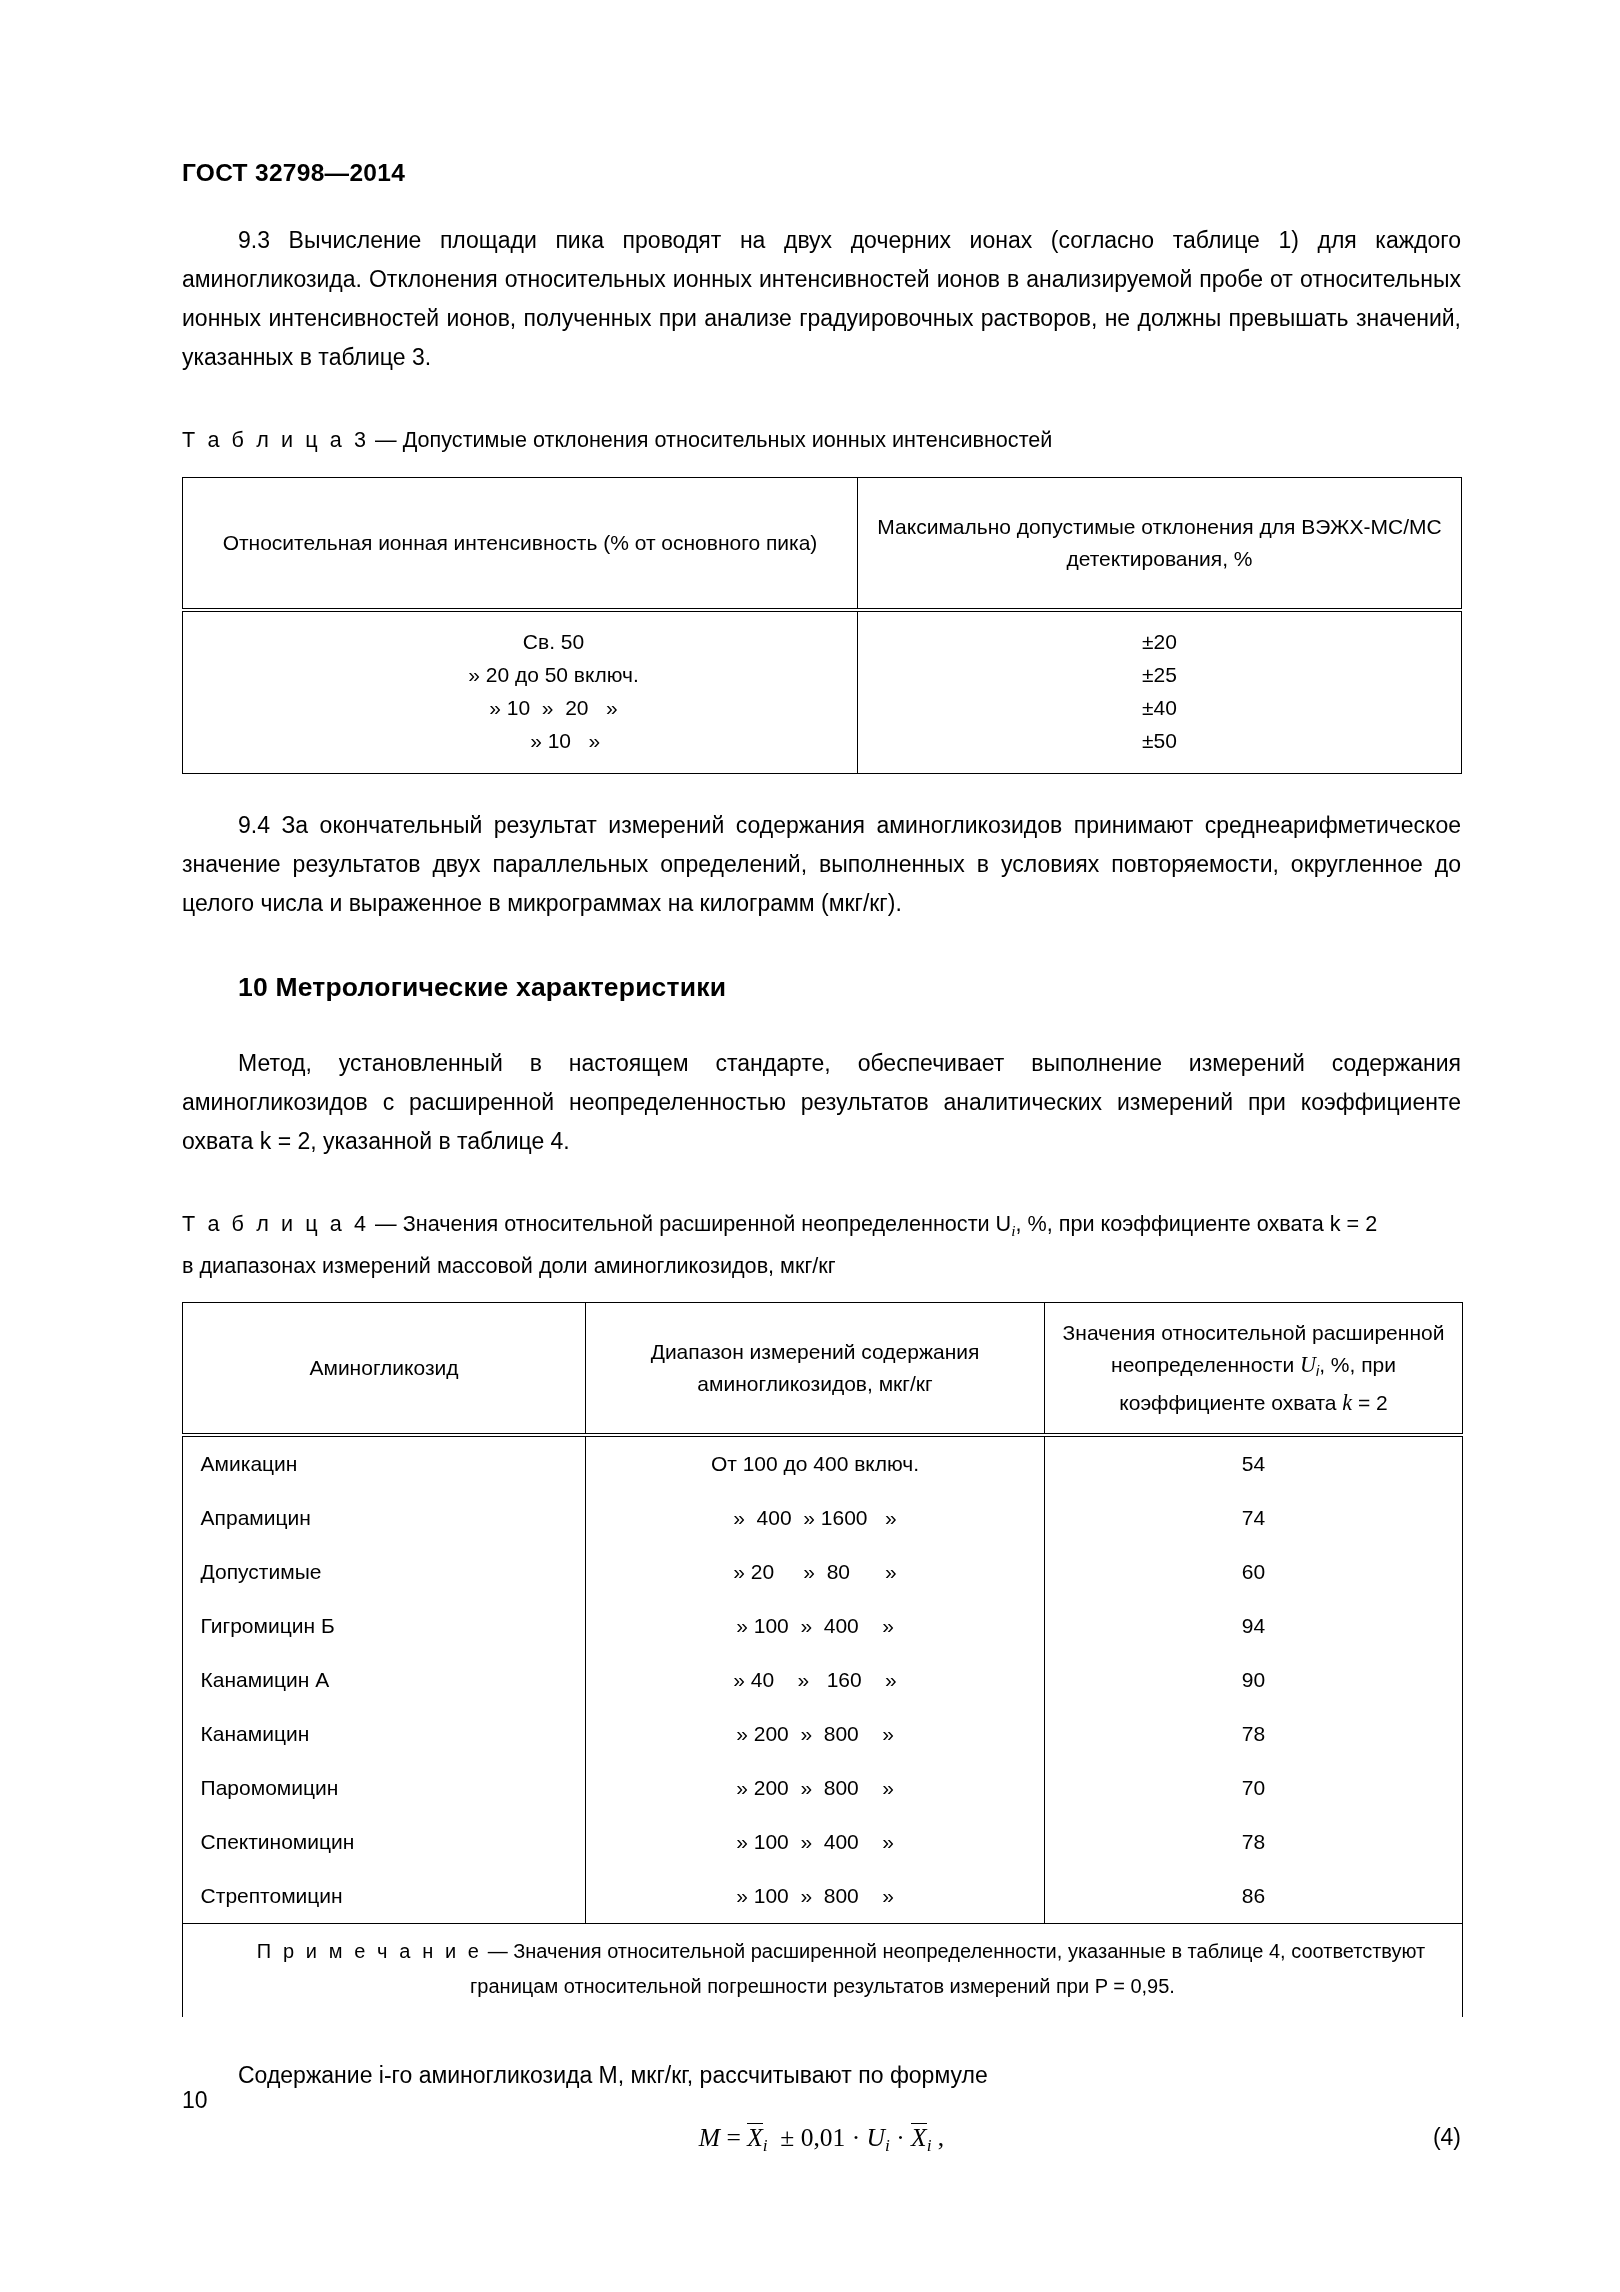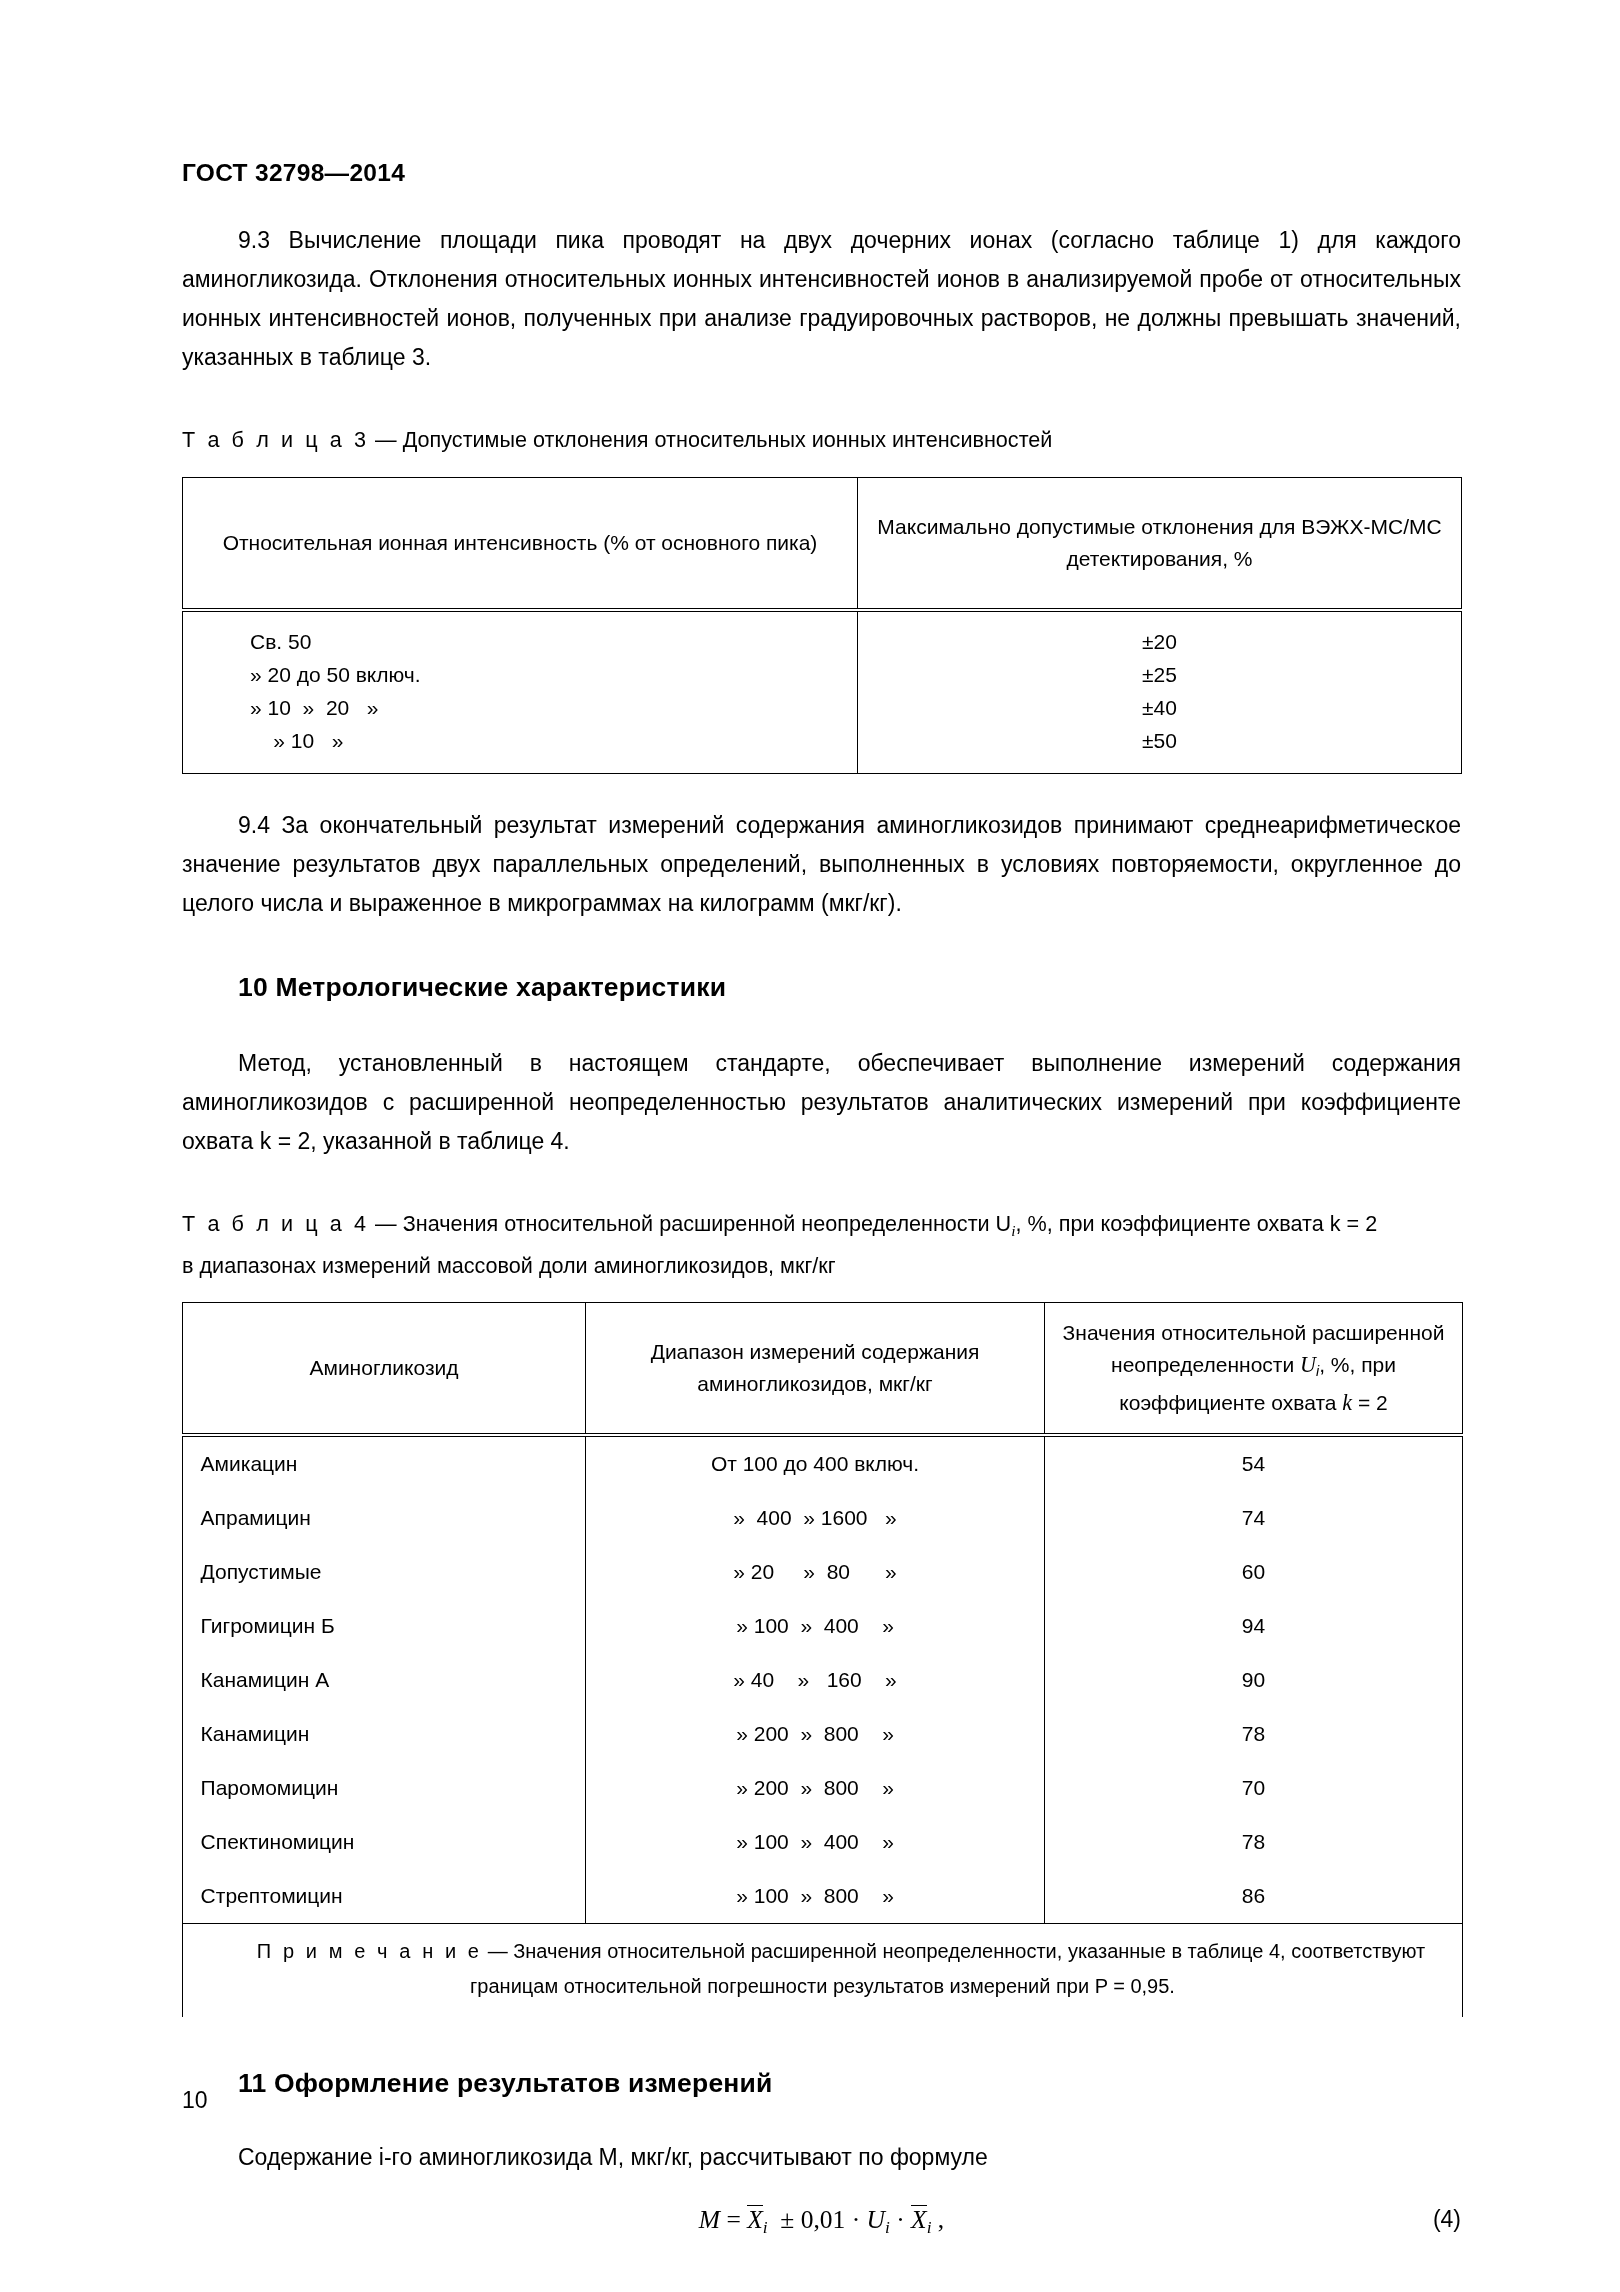--- a/index.html
+++ b/index.html
@@ -74,20 +74,21 @@
     border-collapse: collapse;
     width: 1279px;
     table-layout: fixed;
     font-size: 21px;
   }
   table.gost td, table.gost th {
     border: 1.6px solid #000;
     padding: 0;
     font-weight: normal;
     vertical-align: middle;
+    text-align: center;
   }
   table.gost thead td {
     text-align: center;
     line-height: 32px;
     padding: 13.7px 9.8px;
     border-bottom-width: 4.4px;
     border-bottom-style: double;
   }
   .t3 col.c1 { width: 675px; }
   .t3 col.c2 { width: 604px; }
@@ -290,21 +291,20 @@
           <td class="val">86</td>
         </tr>
         <tr class="note">
           <td colspan="3">
             <span style="display:inline-block;width:37px;"></span><span class="spaced">П р и м е ч а н и е</span><span> — Значения относительной расширенной неопределенности, указанные в таблице 4, соответствуют границам относительной погрешности результатов измерений при P = 0,95.</span>
           </td>
         </tr>
       </tbody>
     </table>
 
-    <h2 class="sec" style="margin-top:51px;">11  Оформление результатов измерений</h2>
 
     <p class="para indent" style="margin-top:39px;">
       <span>Содержание i-го аминогликозида M, мкг/кг, рассчитывают по формуле</span>
     </p>
 
     <div class="formula-row" style="margin-top:17.6px;">
       <span class="formula"><i>M</i> = <span class="ovl"><i>X</i></span><sub class="it">i</sub> &nbsp;± 0,01 · <i>U</i><sub class="it">i</sub> · <span class="ovl"><i>X</i></span><sub class="it">i</sub> ,</span>
       <span class="eqno">(4)</span>
     </div>
 

